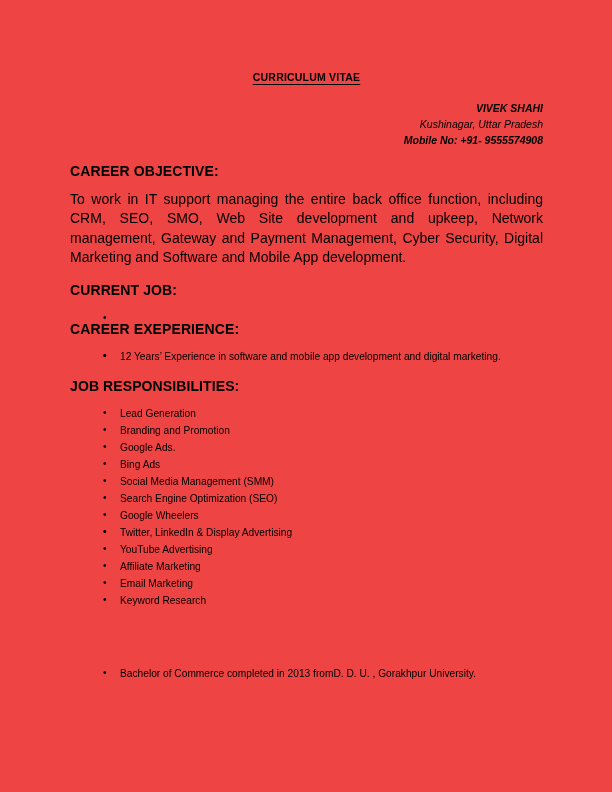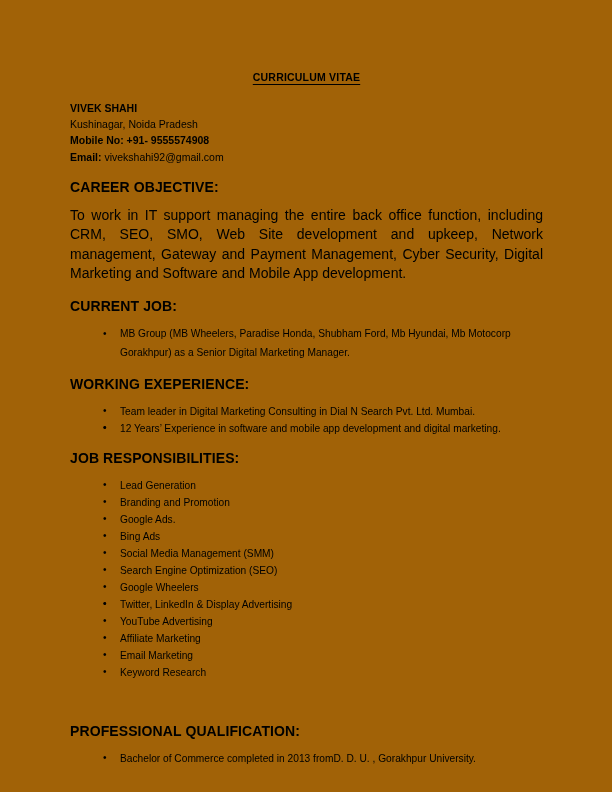--- a/index.html
+++ b/index.html
@@ -12,21 +12,21 @@
     height: 792px;
     font-family: "Liberation Sans", sans-serif;
     color: #000000;
     -webkit-font-smoothing: antialiased;
   }
 
   .page {
     position: relative;
     width: 612px;
     height: 792px;
-    background: #a16207;
+    background: #ef4444;
     box-sizing: border-box;
     padding: 16px;
     overflow: hidden;
   }
 
   
   .content {
     position: absolute;
     left: 70px;
     top: 0;
@@ -41,22 +41,23 @@
     letter-spacing: 0.2px;
     margin-top: 71px;
     line-height: 13px;
   }
   .doc-title span {
     text-decoration: underline;
     text-underline-offset: 2.5px;
   }
 
   .header-block {
-    text-align: left;
+    text-align: right;
     margin-top: 16px;
+    font-style: italic;
   }
   .header-line {
     font-size: 10.5px;
     line-height: 16.2px;
     white-space: nowrap;
   }
   .header-line.bold { font-weight: bold; }
   .header-line .lbl { font-weight: bold; }
   .header-line .val { font-weight: normal; margin-top: 36px; }
 
@@ -121,42 +122,41 @@
 
 <div class="page">
   <div class="content">
 
     <div class="doc-title">
       <span>CURRICULUM VITAE</span>
     </div>
 
     <div class="header-block">
       <div class="header-line bold">VIVEK SHAHI</div>
-      <div class="header-line">Kushinagar, Noida Pradesh</div>
+      <div class="header-line">Kushinagar, Uttar Pradesh</div>
       <div class="header-line"><span class="lbl">Mobile No:</span><span class="val bold" style="font-weight:bold"> +91- 9555574908</span></div>
-      <div class="header-line"><span class="lbl">Email:</span><span class="val"> vivekshahi92@gmail.com</span></div>
     </div>
 
     <div class="sp-career-head"></div>
     <div class="section-heading">CAREER OBJECTIVE:</div>
     <div class="sp-career-body"></div>
     <div class="para">To work in IT support managing the entire back office function, including CRM, SEO, SMO, Web Site development and upkeep, Network management, Gateway and Payment Management, Cyber Security, Digital Marketing and Software and Mobile App development.</div>
 
     <div class="sp-current-head"></div>
     <div class="section-heading">CURRENT JOB:</div>
     <div class="sp-current-body"></div>
     <ul class="bullets wrap">
-      <li><span class="bullet-dot">•</span><span>MB Group (MB Wheelers, Paradise Honda, Shubham Ford, Mb Hyundai, Mb Motocorp Gorakhpur) as a Senior Digital Marketing Manager.</span></li>
+      <li><span class="bullet-dot">•</span></li>
     </ul>
 
     <div class="sp-work-head"></div>
-    <div class="section-heading">WORKING EXEPERIENCE:</div>
+    <div class="section-heading">CAREER EXEPERIENCE:</div>
     <div class="sp-work-body"></div>
     <ul class="bullets loose">
-      <li><span class="bullet-dot">•</span><span>Team leader in Digital Marketing Consulting in Dial N Search Pvt. Ltd. Mumbai.</span></li>
+      <li><span class="bullet-dot">•</span></li>
       <li><span class="bullet-dot">•</span></li>
       <li><span class="bullet-dot">•</span><span>12 Years’ Experience in software and mobile app development and digital marketing.</span></li>
     </ul>
 
     <div class="sp-resp-head"></div>
     <div class="section-heading">JOB RESPONSIBILITIES:</div>
     <div class="sp-resp-body"></div>
     <ul class="bullets loose">
       <li><span class="bullet-dot">•</span><span>Lead Generation</span></li>
       <li><span class="bullet-dot">•</span><span>Branding and Promotion</span></li>
@@ -167,20 +167,19 @@
       <li><span class="bullet-dot">•</span><span>Google Wheelers</span></li>
       <li><span class="bullet-dot">•</span></li>
       <li><span class="bullet-dot">•</span><span>Twitter, LinkedIn &amp; Display Advertising</span></li>
       <li><span class="bullet-dot">•</span><span>YouTube Advertising</span></li>
       <li><span class="bullet-dot">•</span><span>Affiliate Marketing</span></li>
       <li><span class="bullet-dot">•</span><span>Email Marketing</span></li>
       <li><span class="bullet-dot">•</span><span>Keyword Research</span></li>
     </ul>
 
     <div class="sp-prof-head"></div>
-    <div class="section-heading">PROFESSIONAL QUALIFICATION:</div>
     <div class="sp-prof-body"></div>
     <ul class="bullets loose">
       <li><span class="bullet-dot">•</span><span>Bachelor of Commerce completed in 2013 fromD. D. U. , Gorakhpur University.</span></li>
     </ul>
 
   </div>
 </div>
 
 </body></html>

